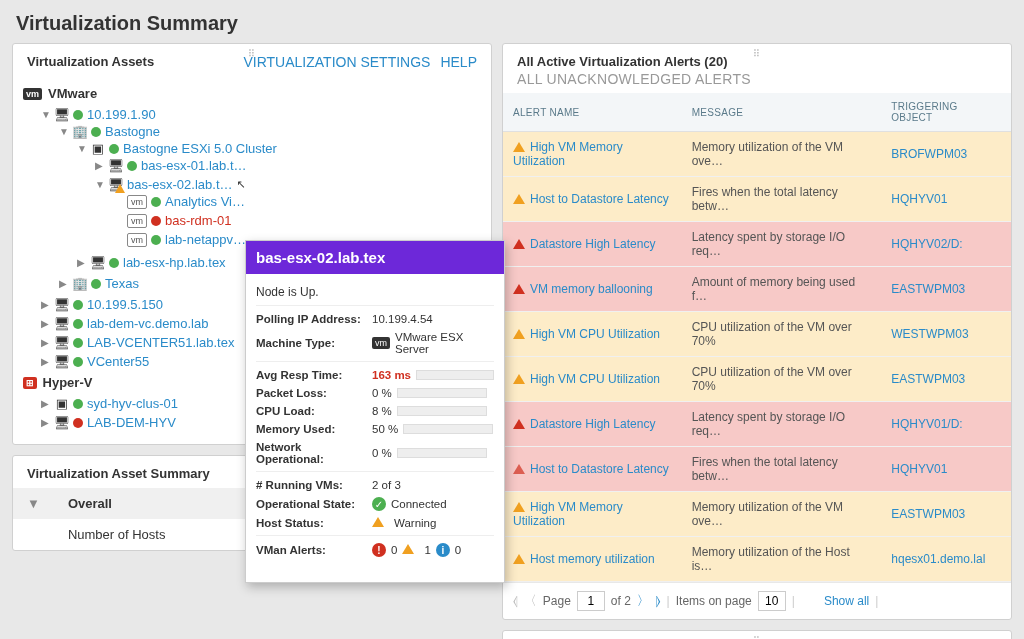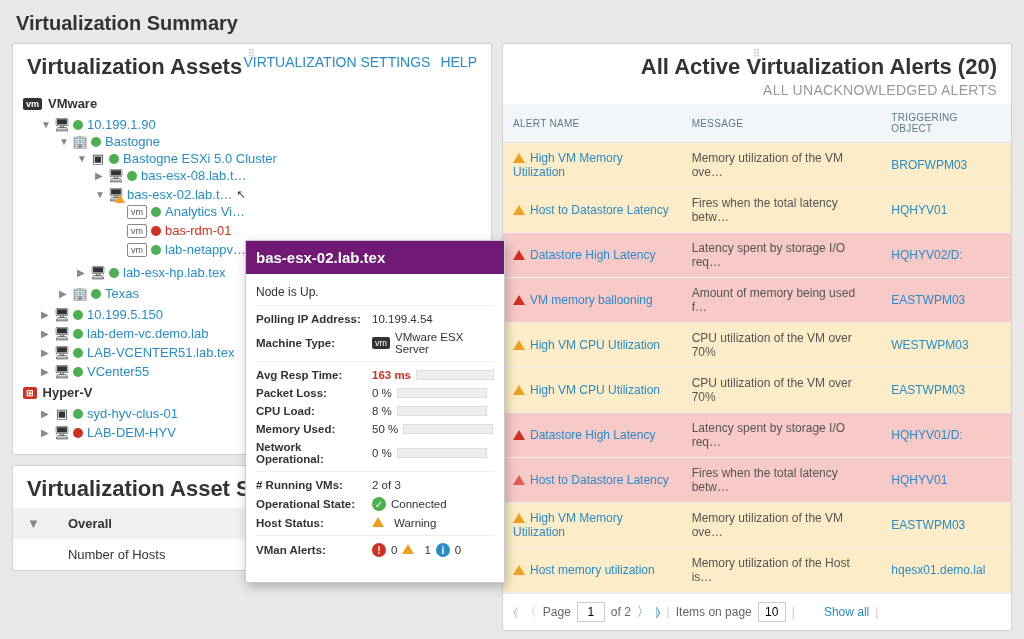--- a/index.html
+++ b/index.html
@@ -3,42 +3,42 @@
 <meta charset="utf-8">
 <style>
 * { box-sizing: border-box; margin: 0; padding: 0; }
 body { font-family: Arial, Helvetica, sans-serif; font-size: 12px; background: #e8e8e8; color: #333; width: 1024px; }
 .page-title { font-size: 20px; font-weight: bold; padding: 12px 16px 8px; color: #333; }
 .container { display: flex; gap: 10px; padding: 0 12px 12px; }
 .left-col { width: 480px; display: flex; flex-direction: column; gap: 10px; }
 .right-col { flex: 1; display: flex; flex-direction: column; gap: 10px; }
 .panel { background: #fff; border: 1px solid #d0d0d0; border-radius: 3px; position: relative; }
 .panel-header { padding: 10px 14px 6px; display: flex; justify-content: space-between; align-items: flex-start; }
-.panel-title { font-size: 22px; font-weight: bold; color: #333; }
+.panel-title { font-size: 13px; font-weight: bold; color: #333; }
 .panel-sub { font-size: 14px; color: #999; letter-spacing: 0.3px; margin-top: 2px; }
 .panel-links { display: flex; gap: 10px; font-size: 14px; }
 .panel-links a { color: #2a8bc9; text-decoration: none; cursor: pointer; }
 .drag-dots { position: absolute; top: 4px; left: 50%; transform: translateX(-50%); color: #bbb; font-size: 10px; letter-spacing: 1px; }
 .tree { padding: 6px 10px 12px; }
 .tree-group { font-weight: bold; font-size: 13px; padding: 4px 0; display: flex; align-items: center; gap: 6px; }
 .tree ul { list-style: none; padding-left: 18px; }
 .tree li { padding: 2px 0; font-size: 13px; }
 .node { display: flex; align-items: center; gap: 4px; cursor: pointer; }
 .node .label { color: #2a8bc9; }
 .caret { width: 10px; display: inline-block; color: #888; font-size: 10px; }
 .ico { width: 14px; height: 14px; display: inline-flex; align-items: center; justify-content: center; position: relative; }
 .ico-warn::after { content: ""; position: absolute; width: 0; height: 0; border-left: 5px solid transparent; border-right: 5px solid transparent; border-bottom: 9px solid #f0a020; right: -2px; bottom: -1px; }
 .status-dot { width: 10px; height: 10px; border-radius: 50%; display: inline-block; }
 .green { background: #4caf50; }
 .vendor-badge { background: #333; color: #fff; font-size: 9px; padding: 1px 3px; border-radius: 2px; }
 .red-badge { background: #d03020; color: #fff; font-size: 9px; padding: 1px 3px; border-radius: 2px; }
 
 
 .tooltip { position: absolute; left: 232px; top: 196px; width: 260px; background: #fff; border: 1px solid #ccc; box-shadow: 2px 4px 10px rgba(0,0,0,0.25); z-index: 100; font-size: 12px; }
-.tooltip-header { background: #701a75; color: #fff; padding: 8px 10px; font-weight: bold; font-size: 15px; }
+.tooltip-header { background: #6d28d9; color: #fff; padding: 8px 10px; font-weight: bold; font-size: 15px; }
 .tooltip-body { padding: 8px 10px 22px; }
 .tooltip-body .row { display: flex; align-items: center; padding: 3px 0; gap: 6px; }
 .tooltip-body .row.border-b { border-bottom: 1px solid #eee; padding-bottom: 6px; margin-bottom: 4px; }
 .tooltip-body .lbl { font-weight: bold; width: 110px; font-size: 11.5px; }
 .tooltip-body .val { font-size: 11.5px; flex: 1; display: flex; align-items: center; gap: 5px; }
 .bar { height: 10px; background: #eee; border: 1px solid #ddd; flex: 1; position: relative; max-width: 90px; }
 .bar-fill { height: 100%; }
 .bar-fill.red { background: #d03020; }
 .bar-fill.grn { background: #4caf50; }
 .red-text { color: #d03020; font-weight: bold; }
@@ -116,21 +116,21 @@
                       <span class="ico">▣</span>
                         <span class="status-dot green"></span>
                       <span class="label">Bastogne ESXi 5.0 Cluster</span>
                     </div>
                     <ul>
                       <li>
                           <div class="node">
                             <span class="caret">▶</span>
                             <span class="ico">🖥</span>
                             <span class="status-dot green"></span>
-                            <span class="label">bas-esx-08.lab.t…</span>
+                            <span class="label">bas-esx-01.lab.t…</span>
                           </div>
                         </li>
                       <li>
                         <div class="node">
                           <span class="caret">▼</span>
                           <span class="ico ico-warn">🖥</span>
                           <span class="label">bas-esx-02.lab.t…</span>
                           <span style="font-size:11px;">↖</span>
                         </div>
                         <ul>
@@ -346,21 +346,21 @@
             </tr>
       </tbody>
         </table>
     </div>
   </div>
 
   <div class="right-col">
 
     <div class="panel">
       <span class="drag-dots">⠿</span>
-      <div class="panel-header" style="flex-direction:column;align-items:flex-end;">
+      <div class="panel-header" style="flex-direction:column;align-items:flex-start;">
         <div class="panel-title">All Active Virtualization Alerts (20)</div>
         <div class="panel-sub">ALL UNACKNOWLEDGED ALERTS</div>
       </div>
       <table class="alerts-table">
         <thead>
             <tr>
           <th>ALERT NAME</th>
           <th>MESSAGE</th>
           <th>TRIGGERING OBJECT</th>
         </tr>

